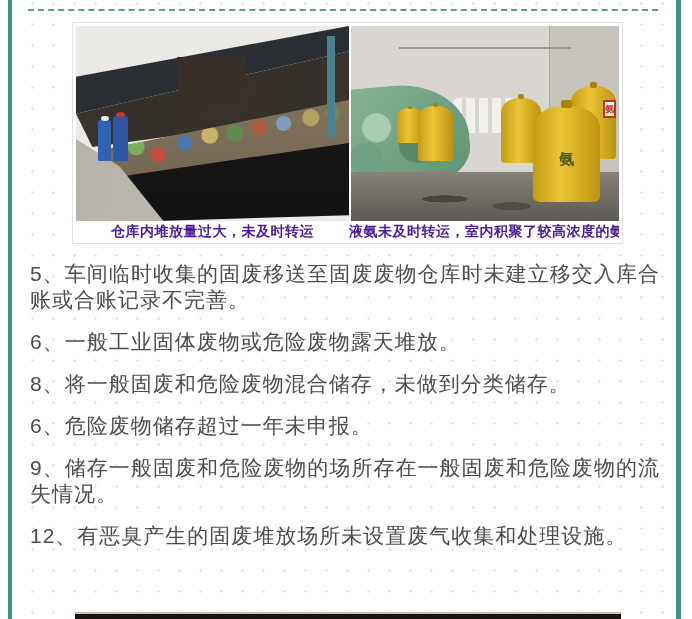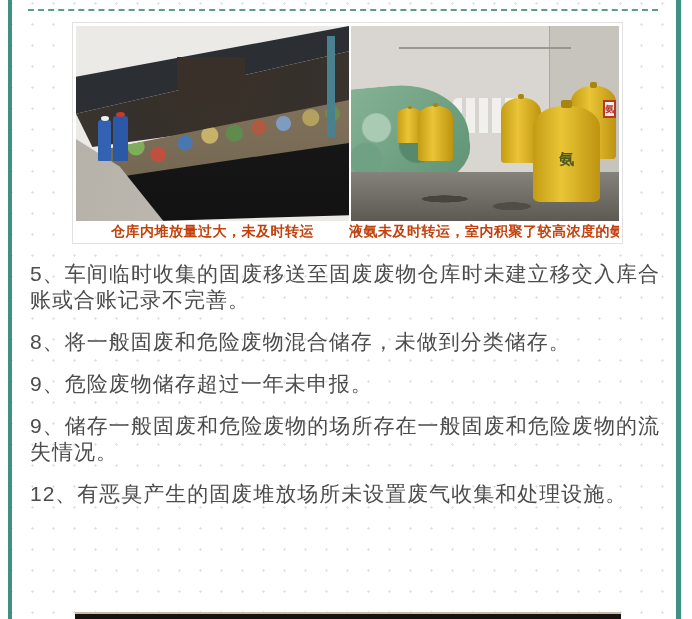--- a/index.html
+++ b/index.html
@@ -90,21 +90,21 @@
   .p2-floor { position:absolute; left:0; bottom:0; width:100%; height:25%;
     background:
       radial-gradient(ellipse at 35% 55%, #46443f 0 22px, rgba(0,0,0,0) 24px),
       radial-gradient(ellipse at 60% 70%, #504d47 0 18px, rgba(0,0,0,0) 20px),
       linear-gradient(#85827b,#5d5a54); }
   .p2-sign { position:absolute; right:1%; top:38%; width:13px; height:18px;
     background:#f5efe6; border:2px solid #b8352a; display:flex; align-items:center;
     justify-content:center; font-size:9px; color:#b8352a; font-weight:700; }
 
   .caption-row { display:flex; height:21px; align-items:center; }
-  .caption { font-size:14px; font-weight:700; color:#c2410c; text-align:center;
+  .caption { font-size:14px; font-weight:700; color:#4c1d95; text-align:center;
     letter-spacing:0.5px; white-space:nowrap; overflow:hidden; }
   .caption-left  { width:273px; }
   .caption-right { width:270px; }
 
   
   .list { position:absolute; left:12px; top:247px; width:664px; padding:14px 16px 0 18px;
     color:#4C4C4C; }
   .list p { font-size:21px; line-height:26px; letter-spacing:1px; text-align:justify;
     margin:0 0 16px 0; }
 
@@ -160,21 +160,22 @@
 
     </div>
     <div class="caption-row">
       <div class="caption caption-left">仓库内堆放量过大，未及时转运</div>
       <div class="caption caption-right">液氨未及时转运，室内积聚了较高浓度的氨气</div>
     </div>
   </div>
 
   <div class="list">
     <p>5、车间临时收集的固废移送至固废废物仓库时未建立移交入库合账或合账记录不完善。</p>
+    <p>6、一般工业固体废物或危险废物露天堆放。</p>
     <p>8、将一般固废和危险废物混合储存，未做到分类储存。</p>
-    <p>9、危险废物储存超过一年未申报。</p>
+    <p>6、危险废物储存超过一年未申报。</p>
     <p>9、储存一般固废和危险废物的场所存在一般固废和危险废物的流失情况。</p>
     <p>12、有恶臭产生的固废堆放场所未设置废气收集和处理设施。</p>
   </div>
 
   <div class="next-image"></div>
 
 </div>
 
 </body></html>

